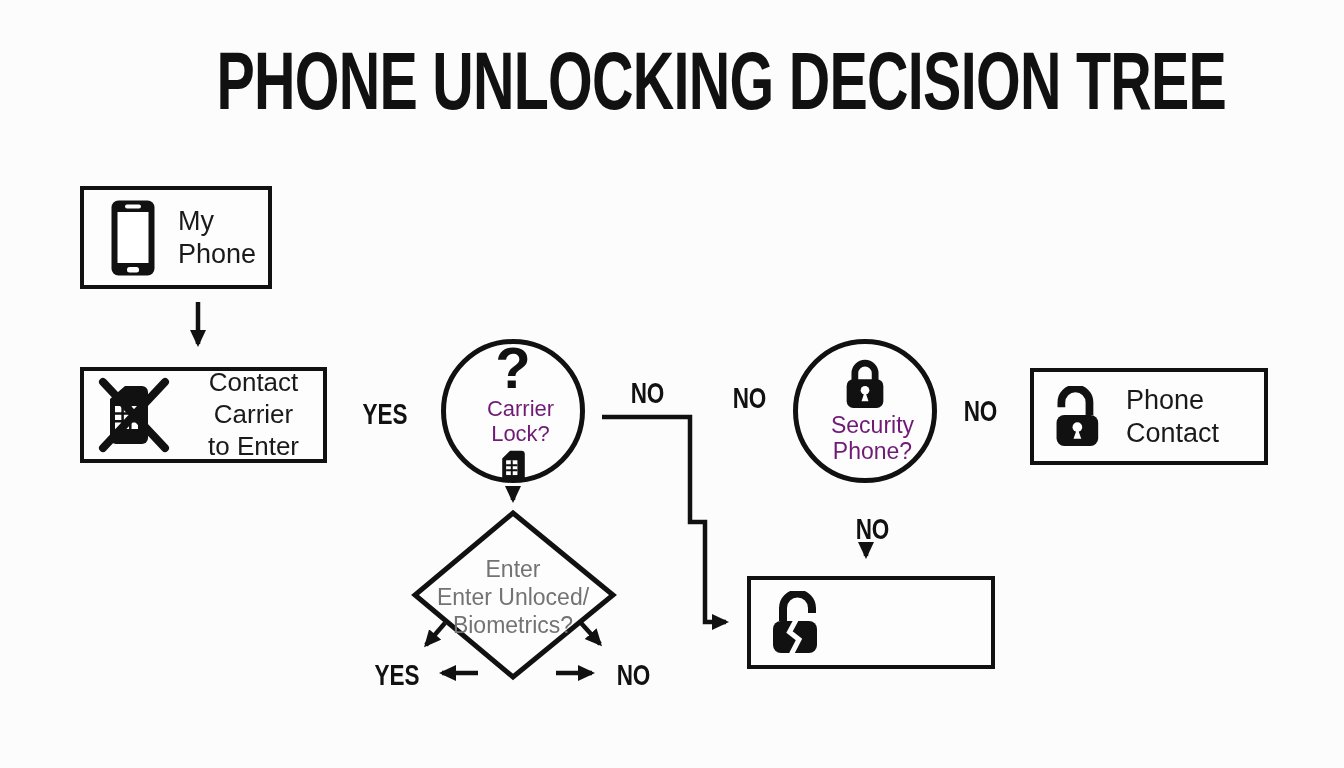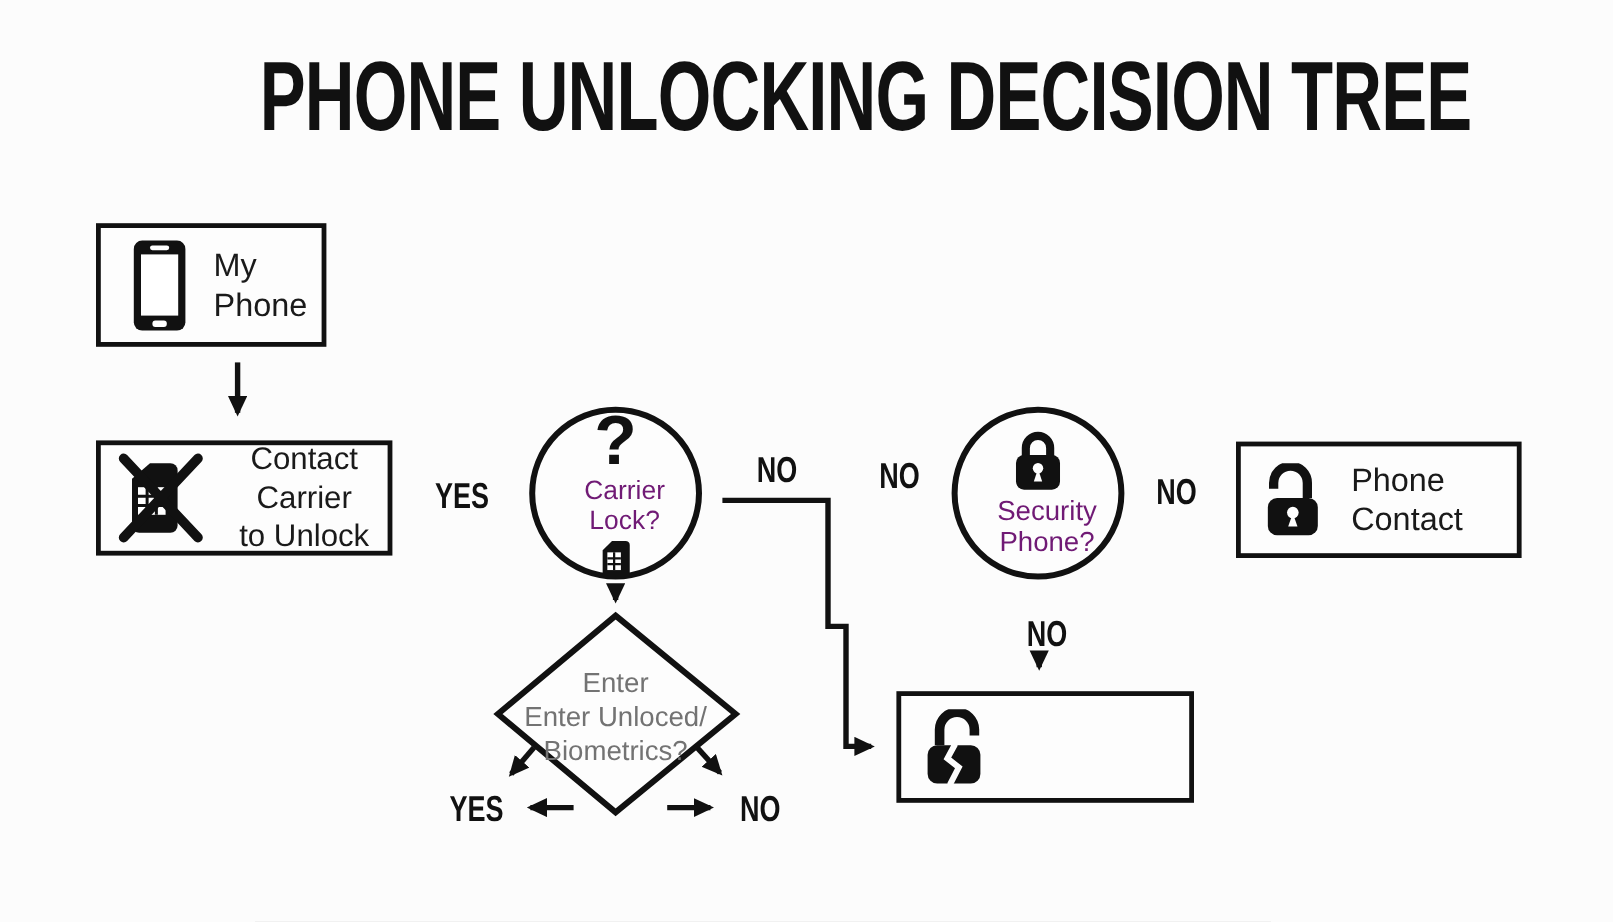--- a/index.html
+++ b/index.html
@@ -75,21 +75,21 @@
 
   <div class="node-box" style="left:80px;top:367px;width:247px;height:96px;padding-left:12px;gap:12px;">
     <svg class="icon" width="76" height="80" viewBox="0 0 76 80">
       <path d="M29 11 h17 a6 6 0 0 1 6 6 v46 a6 6 0 0 1 -6 6 h-26 a6 6 0 0 1 -6 -6 v-39 z" fill="#111"></path>
       <rect x="19" y="31" width="23" height="23" fill="#fff"></rect>
       <path d="M19 38.6 h23 M19 46.3 h23 M26.6 31 v23 M34.3 31 v23" stroke="#111" stroke-width="2.5"></path>
       <path d="M7 7 L69 73 M69 7 L7 73" stroke="#111" stroke-width="8" stroke-linecap="round"></path>
     </svg>
     <div class="box-label" style="text-align:center;flex:1;">
       <span>Contact Carrier</span><br>
-      <span>to Unlock</span>
+      <span>to Enter</span>
     </div>
   </div>
 
   <div class="edge-label" style="left:345px;top:397px;width:80px;">
     <span class="cond" style="transform:scaleX(0.75);">YES</span>
   </div>
 
   <div class="node-circle" style="left:441px;top:339px;width:144px;height:144px;">
     <div class="qmark">?</div>
     <div class="circle-label">Carrier Lock?</div>

